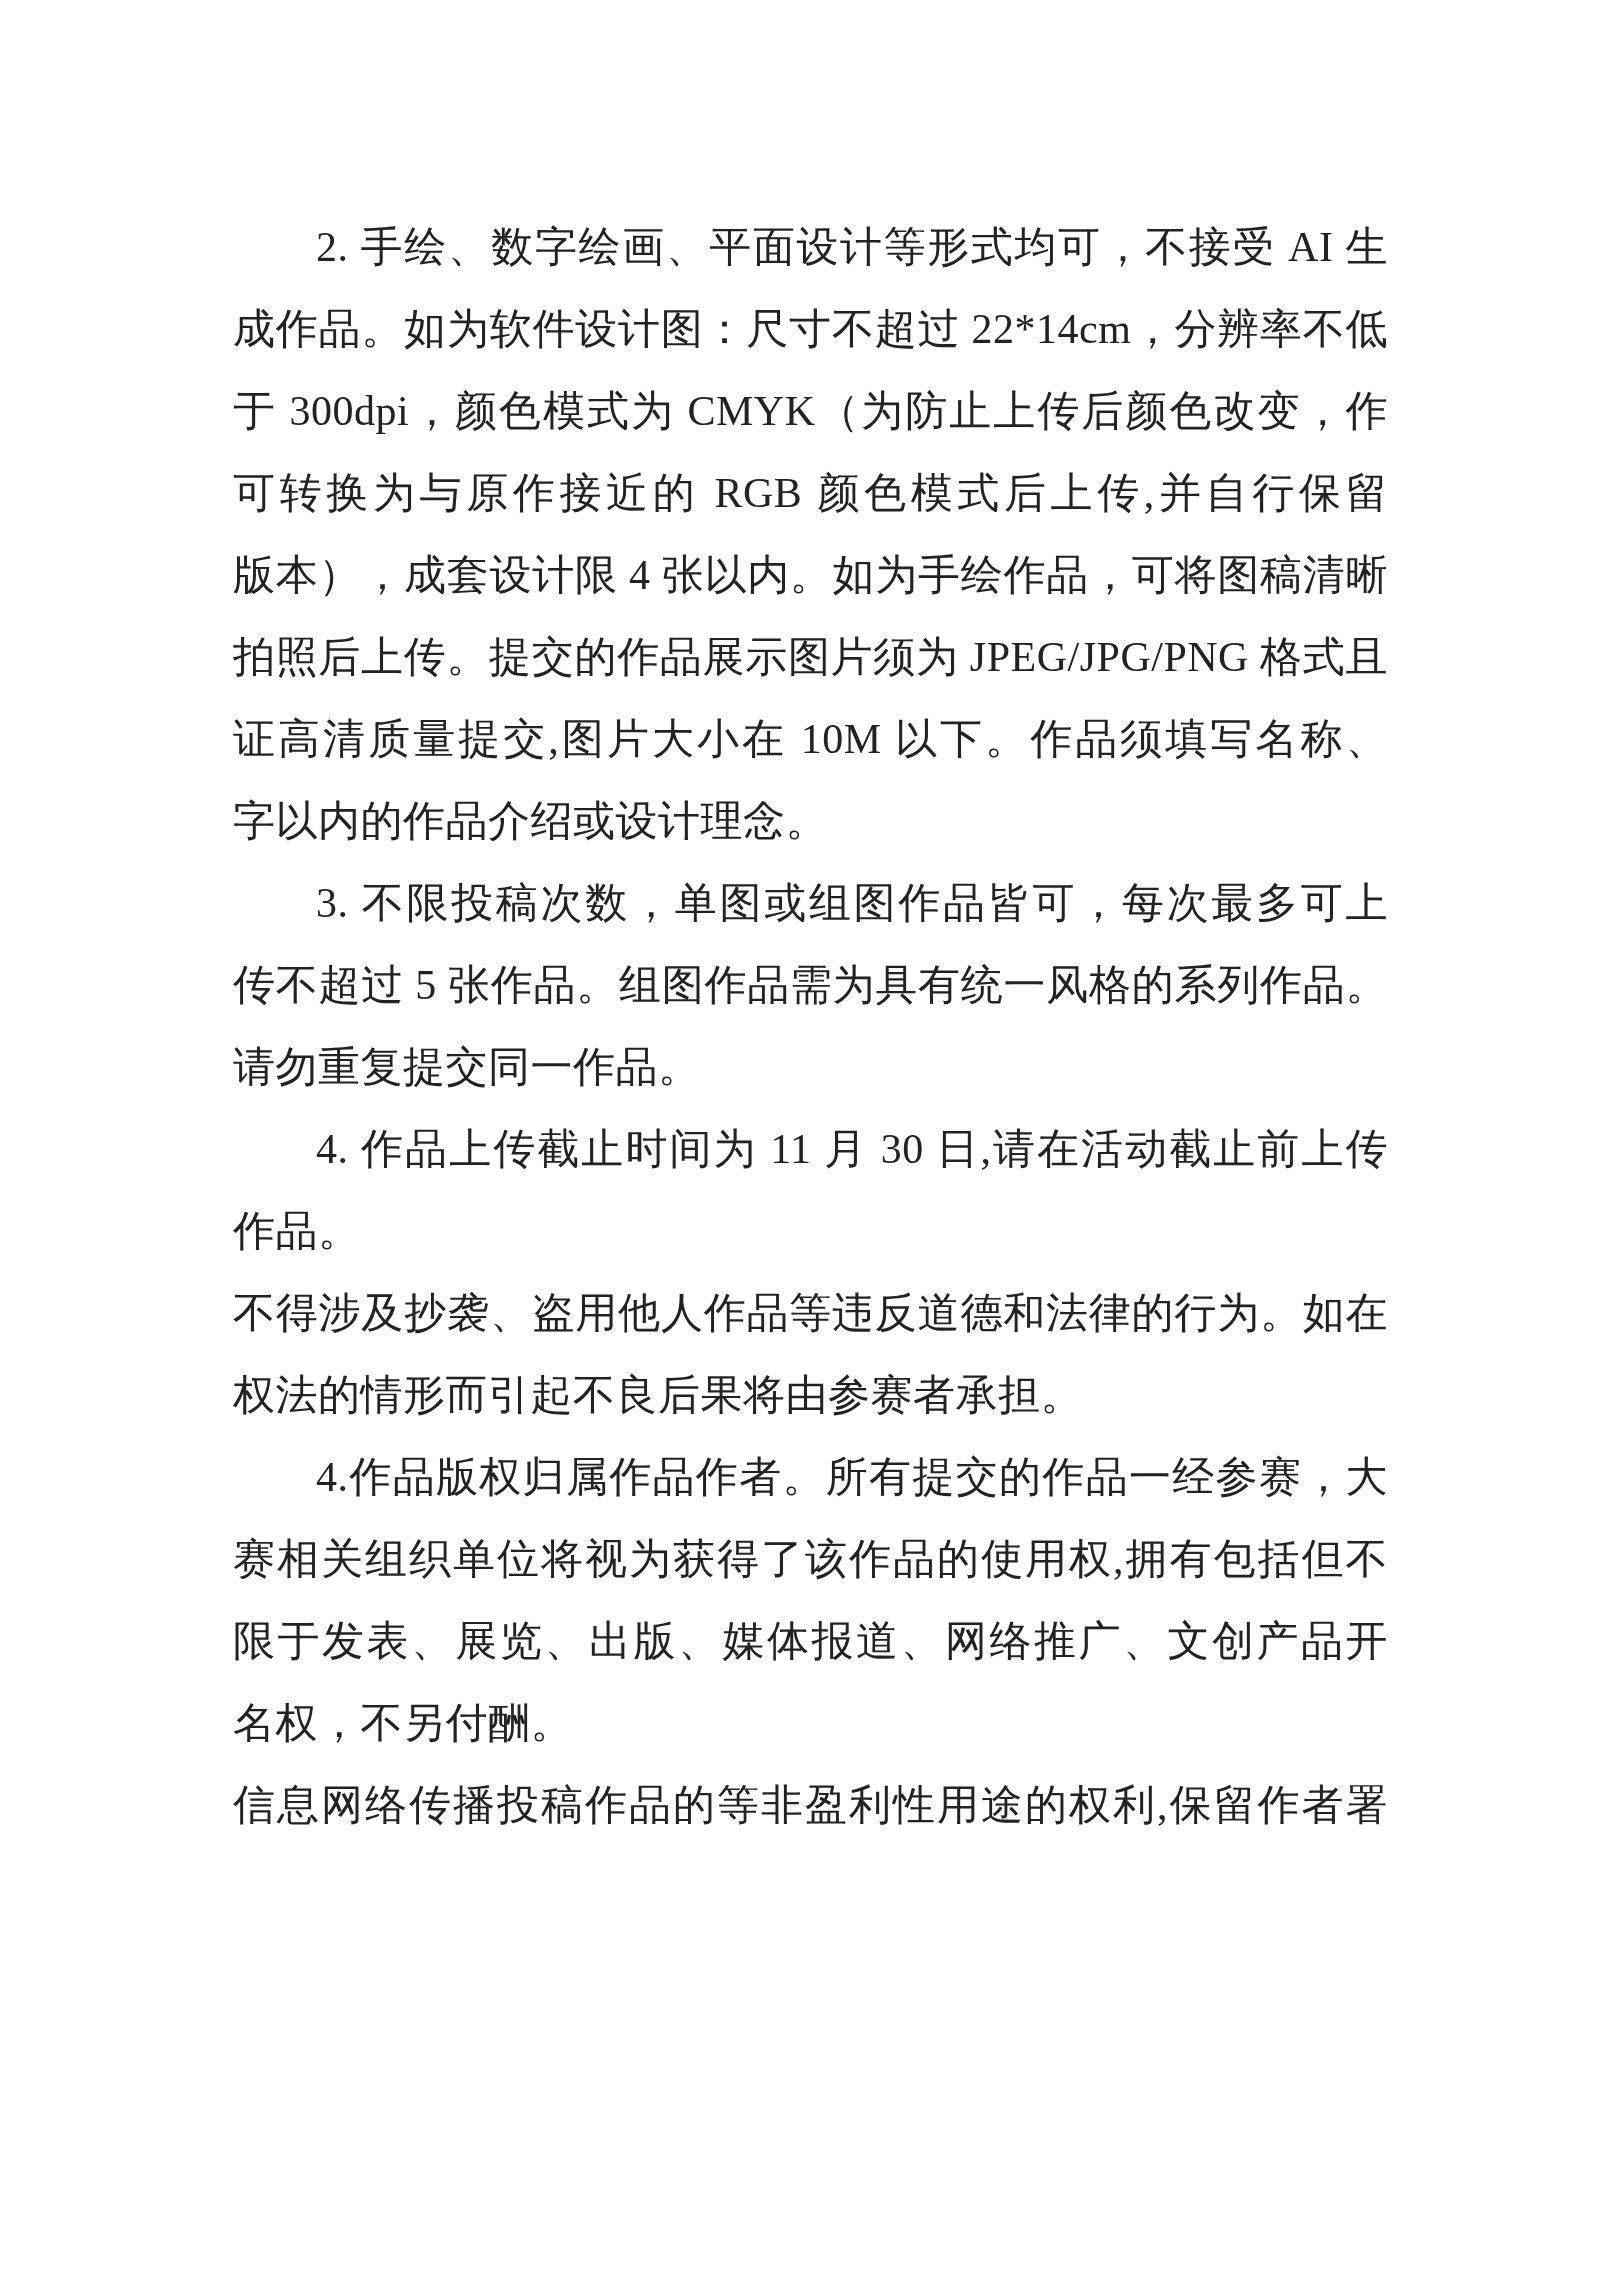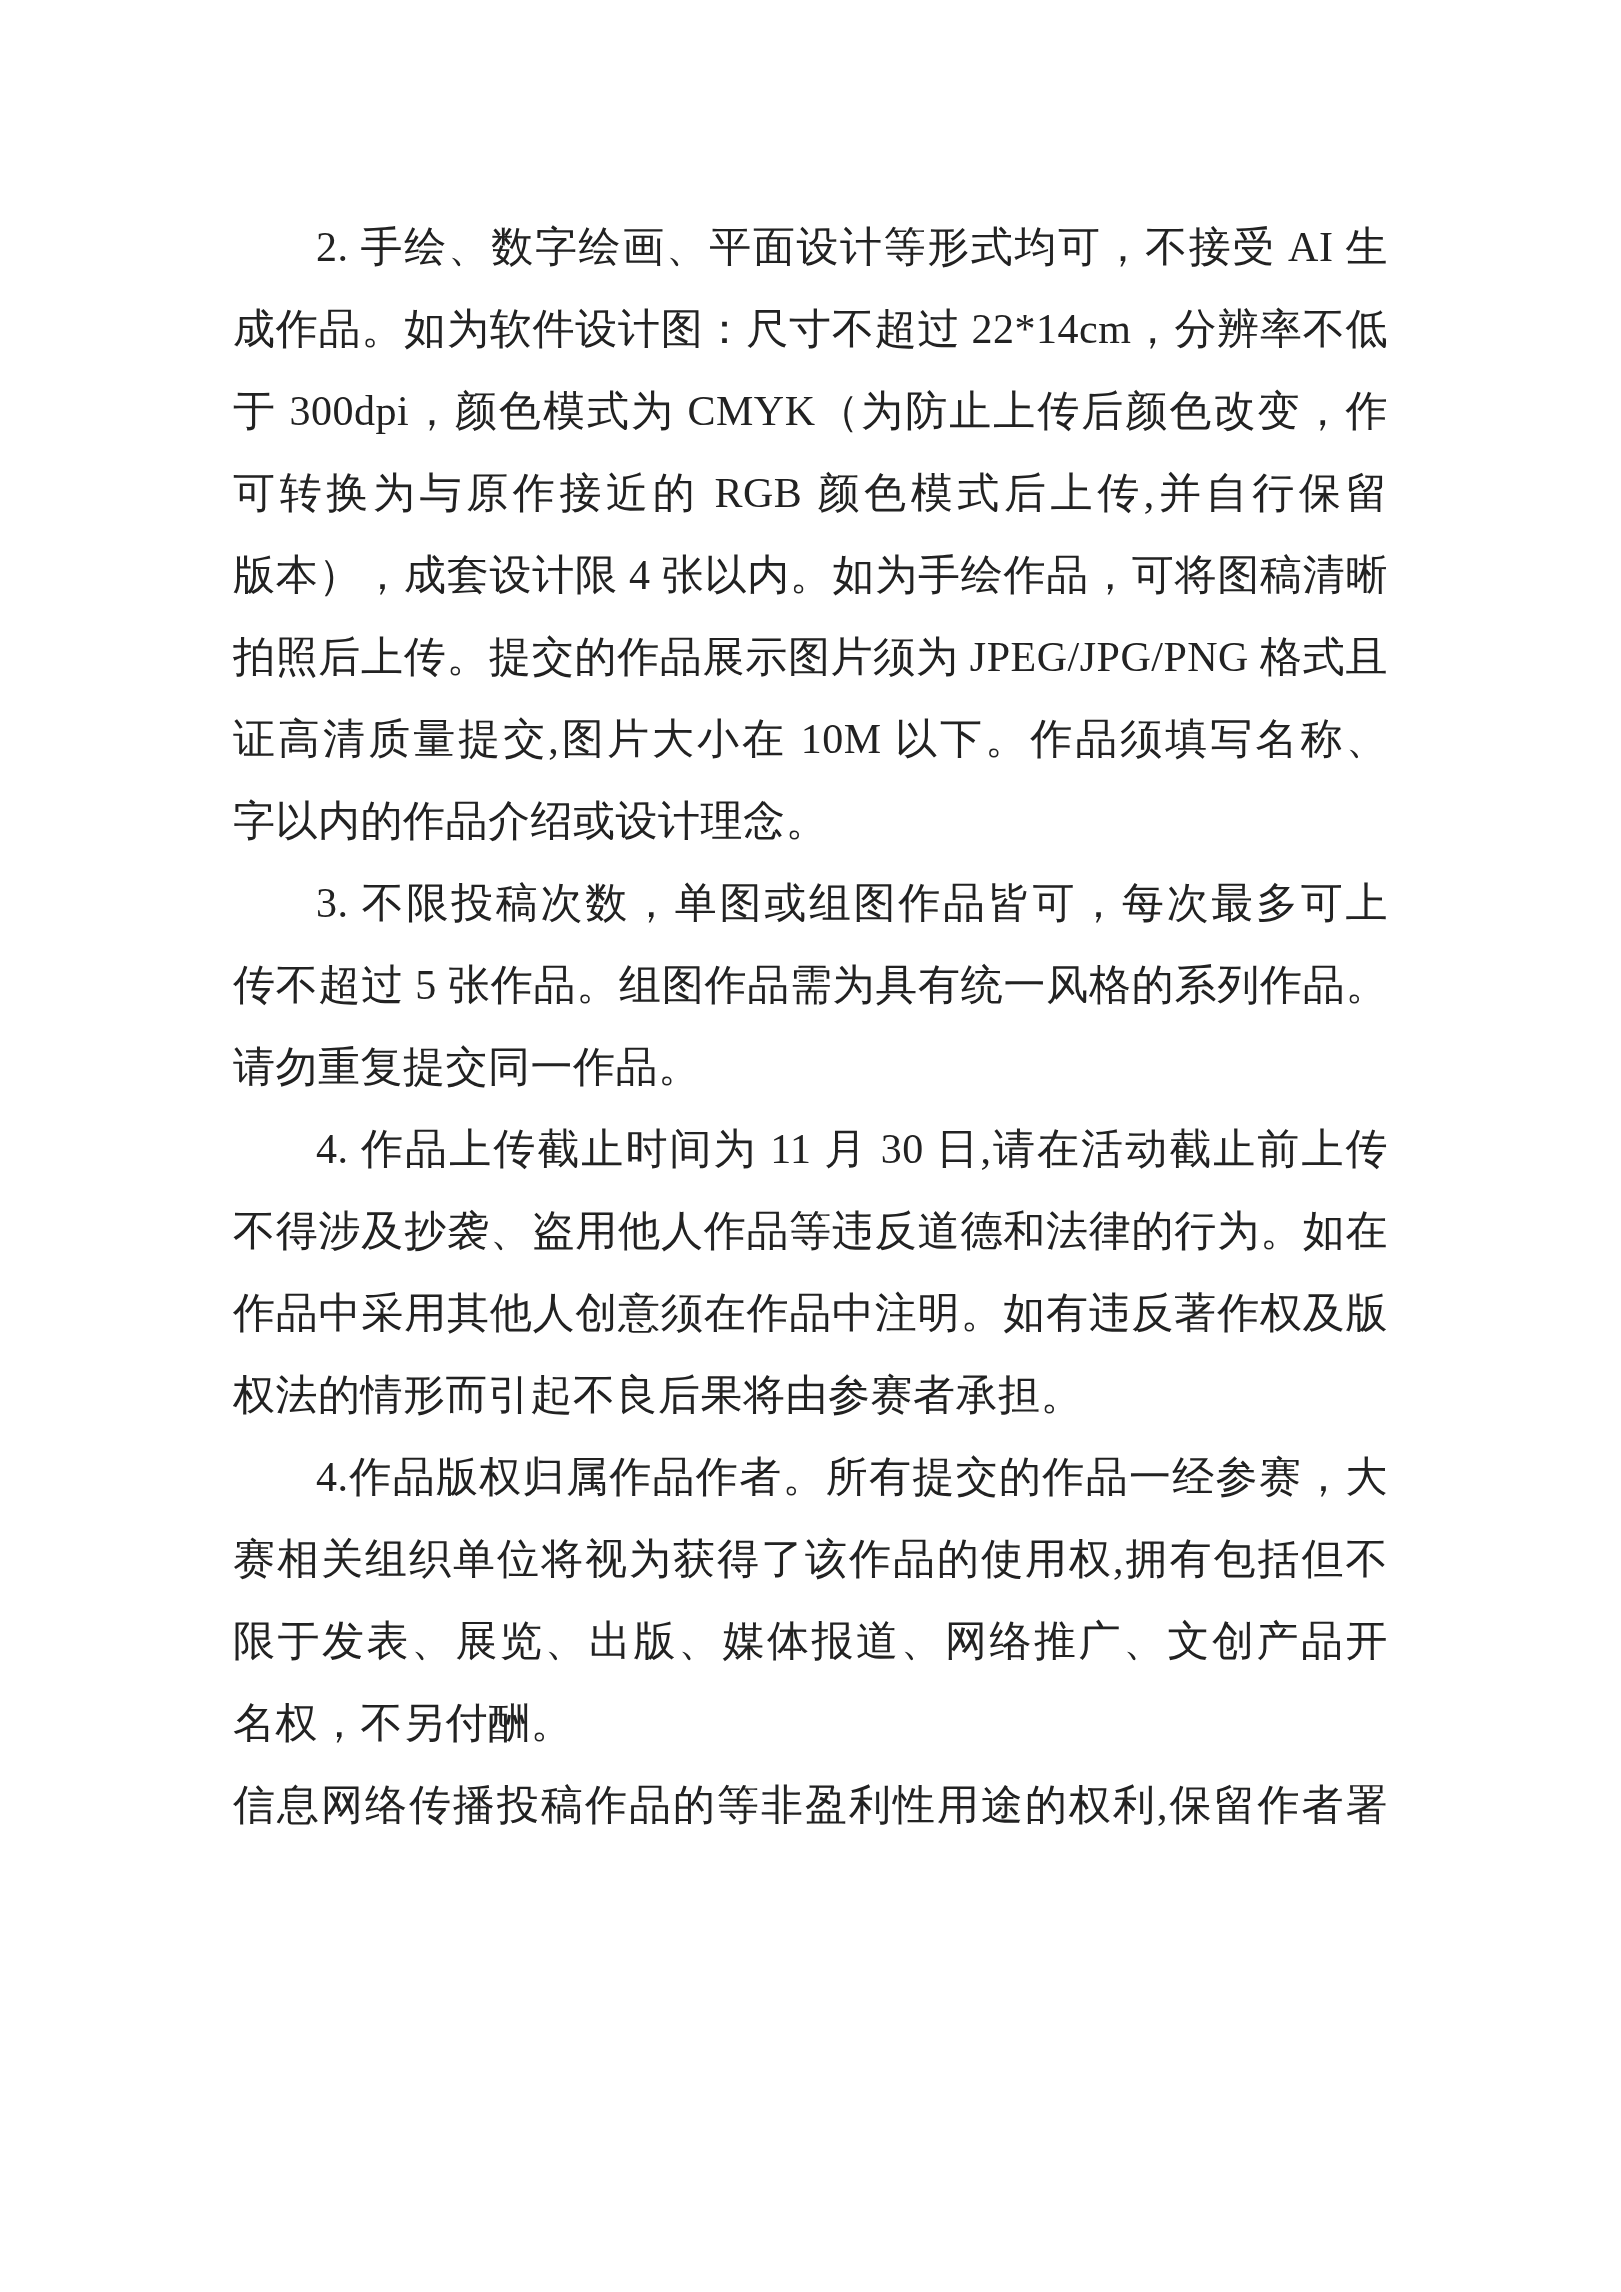--- a/index.html
+++ b/index.html
@@ -54,22 +54,22 @@
       <div class="line">于 300dpi，颜色模式为 CMYK（为防止上传后颜色改变，作品</div>
       <div class="line">可转换为与原作接近的 RGB 颜色模式后上传,并自行保留 CMYK</div>
       <div class="line">版本），成套设计限 4 张以内。如为手绘作品，可将图稿清晰</div>
       <div class="line">拍照后上传。提交的作品展示图片须为 JPEG/JPG/PNG 格式且保</div>
       <div class="line">证高清质量提交,图片大小在 10M 以下。作品须填写名称、200</div>
       <div class="line end">字以内的作品介绍或设计理念。</div>
       <div class="line start">3. 不限投稿次数，单图或组图作品皆可，每次最多可上</div>
       <div class="line">传不超过 5 张作品。组图作品需为具有统一风格的系列作品。</div>
       <div class="line end">请勿重复提交同一作品。</div>
       <div class="line start">4. 作品上传截止时间为 11 月 30 日,请在活动截止前上传</div>
+      <div class="line end">作品。</div>
       <div class="line">不得涉及抄袭、盗用他人作品等违反道德和法律的行为。如在</div>
-      <div class="line">作品中采用其他人创意须在作品中注明。如有违反著作权及版</div>
       <div class="line end">权法的情形而引起不良后果将由参赛者承担。</div>
       <div class="line start">4.作品版权归属作品作者。所有提交的作品一经参赛，大</div>
       <div class="line">赛相关组织单位将视为获得了该作品的使用权,拥有包括但不</div>
       <div class="line">限于发表、展览、出版、媒体报道、网络推广、文创产品开发、</div>
       <div class="line end">名权，不另付酬。</div>
       <div class="line">信息网络传播投稿作品的等非盈利性用途的权利,保留作者署</div>
     </div>
 </div>
 
 

